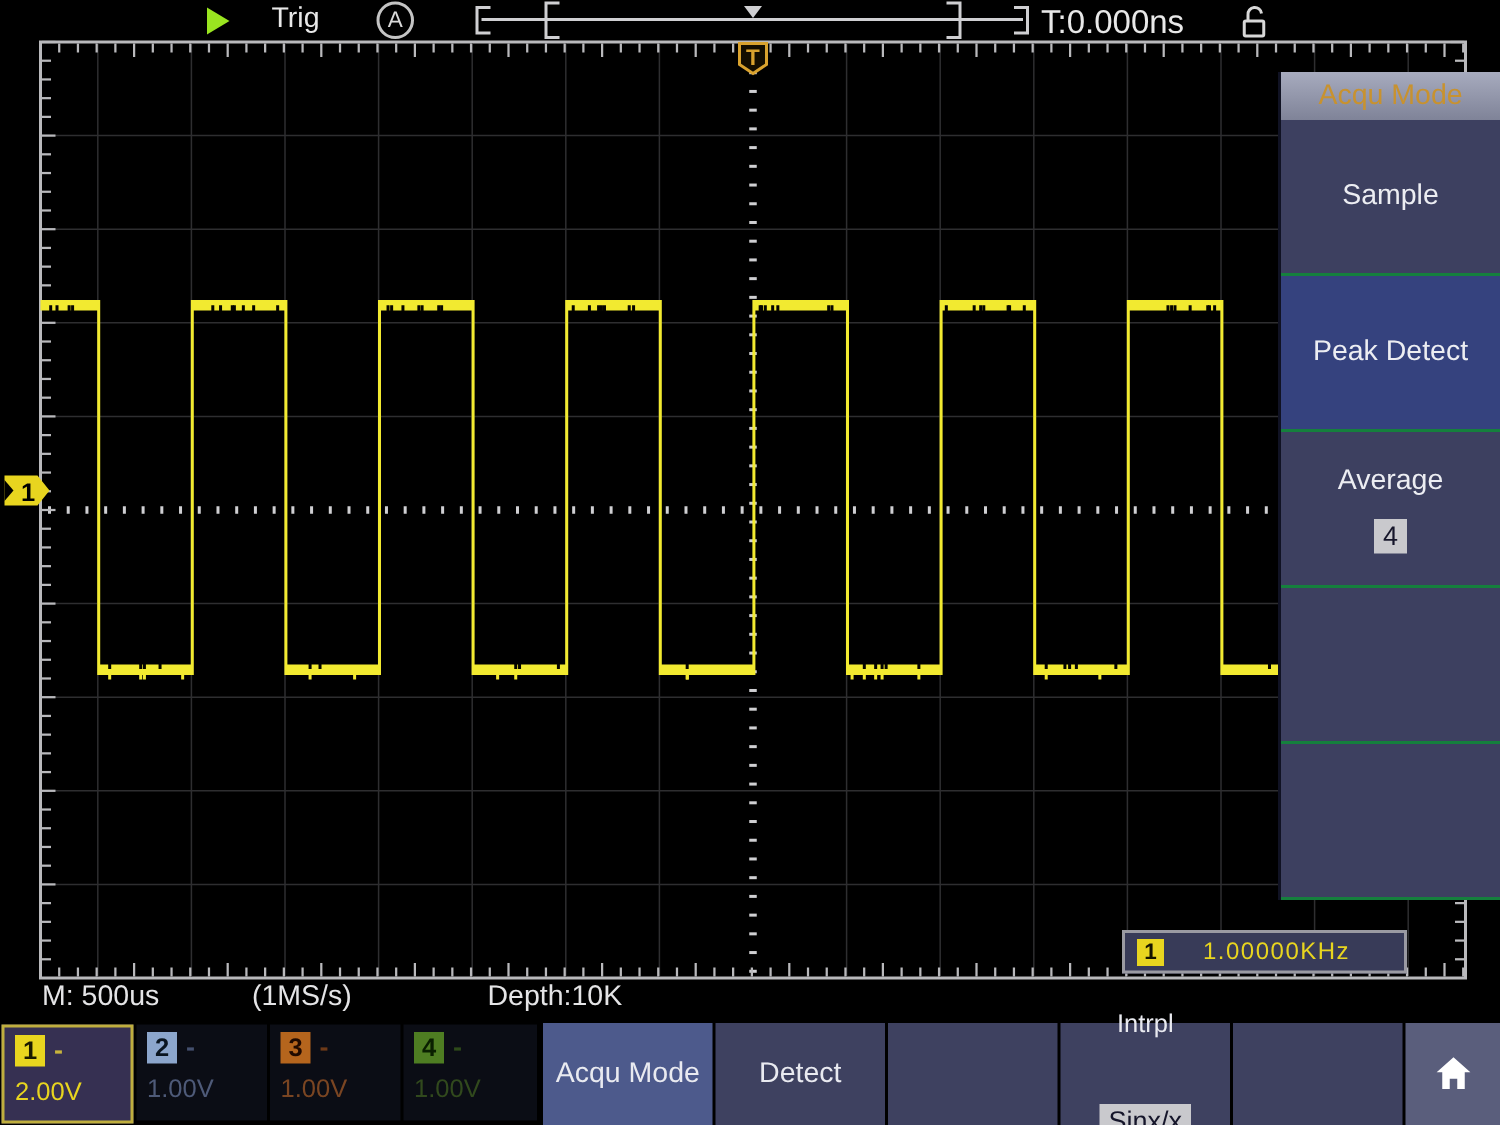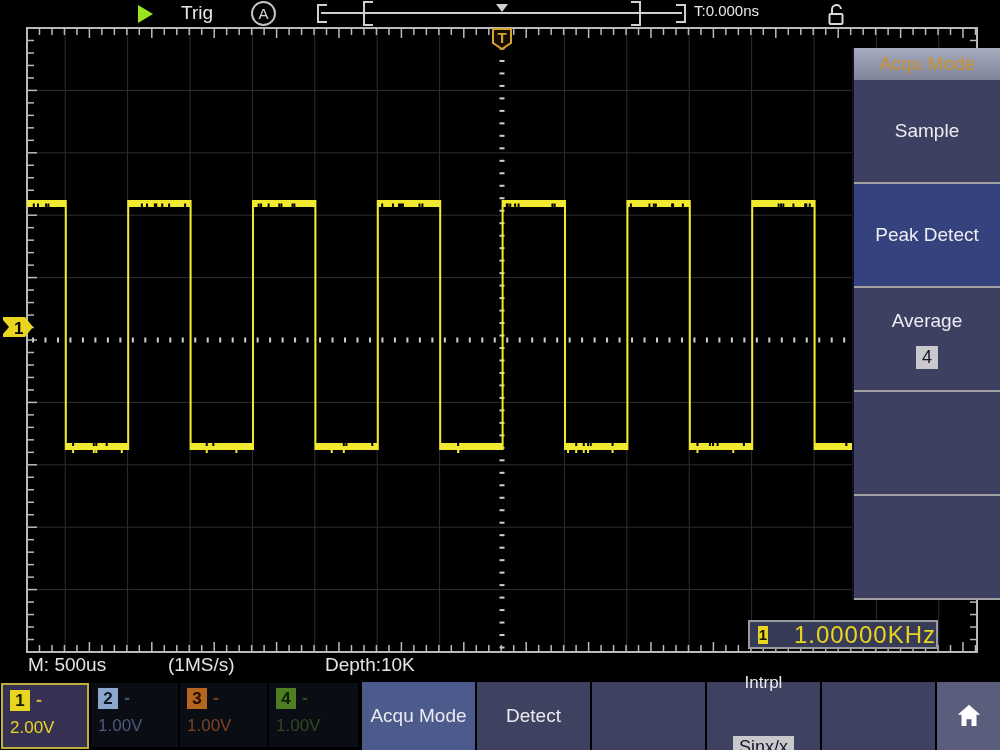--- a/index.html
+++ b/index.html
@@ -6,41 +6,41 @@
   #screen{position:relative;width:1000px;height:750px;background:#000;overflow:hidden;
           font-family:"Liberation Sans",sans-serif;}
   
   #top-bar{position:absolute;left:0;top:0;width:1000px;height:28px;z-index:3;}
   #play-icon{position:absolute;left:138px;top:5px;width:0;height:0;
     border-top:9px solid transparent;border-bottom:9px solid transparent;
     border-left:15px solid var(--play-green);}
   #trig-label{position:absolute;left:181px;top:2px;color:#e8e8e8;font-size:19px;}
   #auto-circle{position:absolute;left:251px;top:1px;width:21px;height:21px;border:2px solid #c4c4c4;
     border-radius:50%;color:#d8d8d8;font-size:15px;line-height:21px;text-align:center;}
-  #trig-time{position:absolute;left:694px;top:2px;color:#e8e8e8;font-size:15px;}
+  #trig-time{position:absolute;left:694px;top:2px;color:#e8e8e8;font-size:22px;}
   #lock-icon{position:absolute;left:826px;top:2px;}
   
   #scope{position:absolute;left:0;top:0;z-index:1;}
   
   #right-panel{position:absolute;left:852px;top:48px;width:148px;height:552px;z-index:4;
     border-left:2px solid #101223;box-sizing:border-box;}
   #panel-header{height:32px;line-height:32px;text-align:center;font-size:19px;
     color:var(--orange-text);background:linear-gradient(#a7abbe,#7f8398);}
-  .panel-cell{height:102px;background:var(--panel-bg);border-bottom:2px solid #a3a3a3;
+  .panel-cell{height:102px;background:var(--panel-bg);border-bottom:2px solid #15803d;
     display:flex;flex-direction:column;align-items:center;justify-content:center;
     color:#ecedf2;font-size:19px;}
   .panel-cell.active{background:var(--panel-hl);}
   .value-badge{margin-top:14px;background:#c9c9cd;color:#15152a;font-size:18px;
     padding:1px 6px;min-width:10px;text-align:center;}
   
   #freq-box{position:absolute;left:748px;top:620px;width:186px;height:25px;z-index:4;
     background:#383b58;border:2px solid #9a9aa2;display:flex;align-items:center;}
   #freq-ch-badge{width:18px;height:18px;margin-left:8px;background:var(--ch1);color:#151500;
     font-weight:bold;font-size:15px;line-height:18px;text-align:center;}
-  #freq-value{margin-left:26px;color:var(--ch1);font-size:24px;letter-spacing:1px;}
+  #freq-value{margin-left:26px;color:var(--ch1);font-size:16px;letter-spacing:1px;}
   
   #status-row{position:absolute;left:0;top:654px;width:909px;height:26px;z-index:3;
     color:#e4e4e6;font-size:19px;}
   #status-timebase{position:absolute;left:28px;}
   #status-rate{position:absolute;left:168px;}
   #status-depth{position:absolute;left:325px;}
   #trig-info{position:absolute;left:785px;display:flex;align-items:center;color:#e8e048;}
   
   #bottom-bar{position:absolute;left:0;top:682px;width:1000px;height:68px;background:#000;z-index:4;}
   .ch-box{position:absolute;top:1px;height:64px;background:#0b0d15;}

